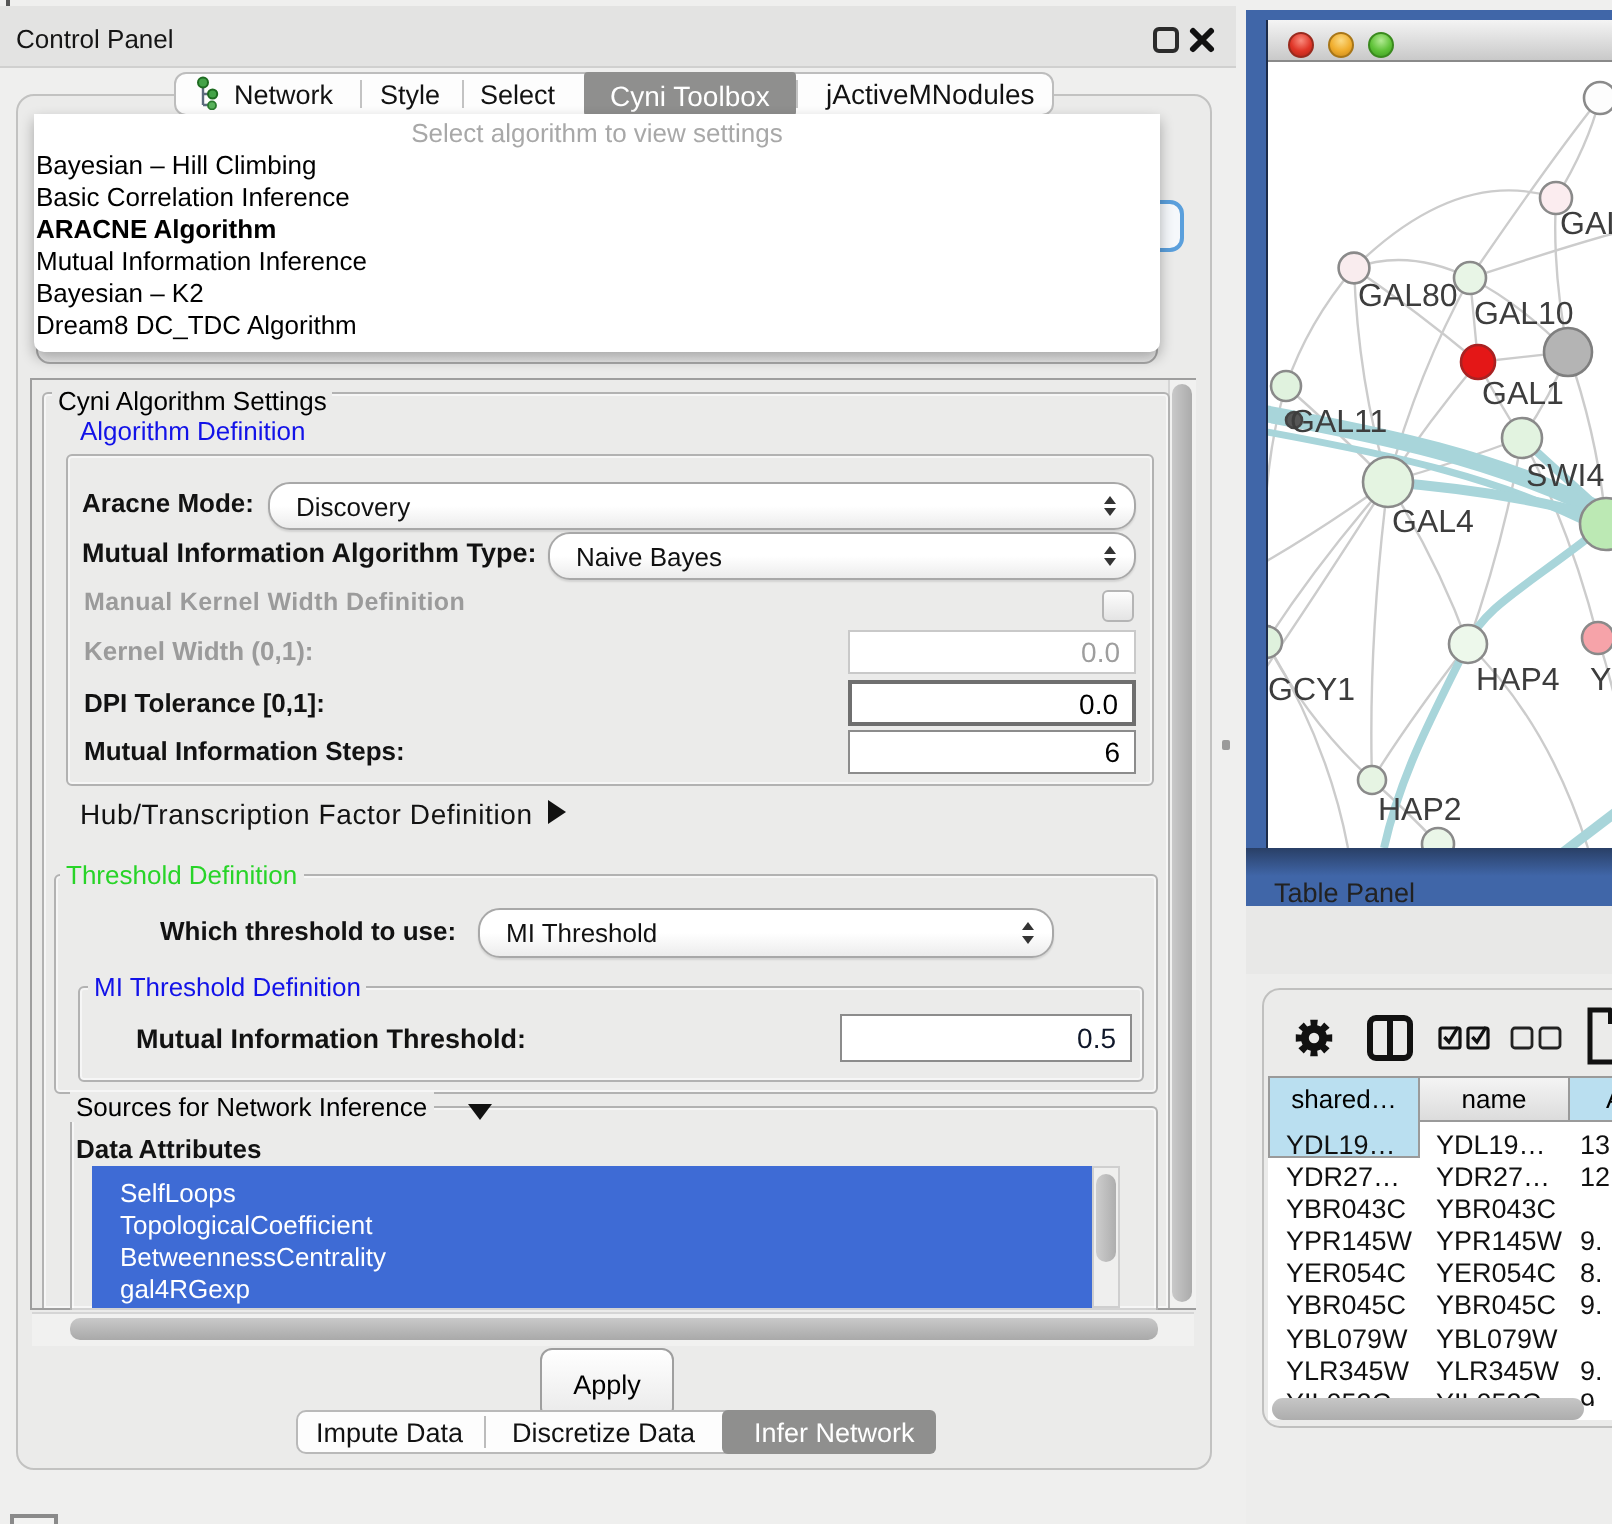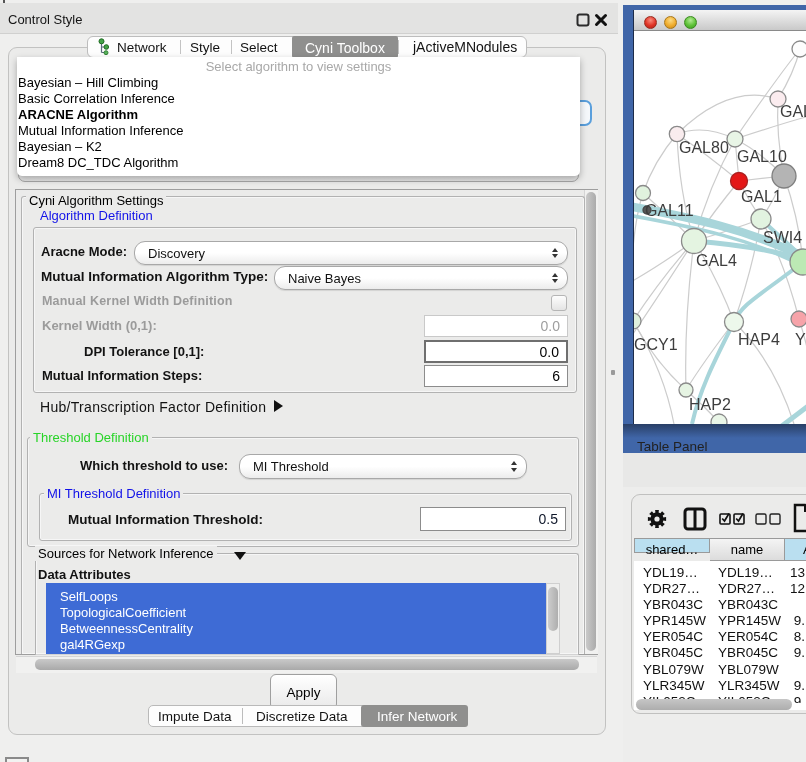--- a/index.html
+++ b/index.html
@@ -20,21 +20,21 @@
   .glabel{position:absolute;font-size:13px;background:#ebebea;padding:0 3px;white-space:nowrap;}
   .gbox{position:absolute;border:1px solid #b2b2b2;border-radius:3px;box-shadow:inset 0 0 0 1px rgba(255,255,255,0.55);}
   .lbl{position:absolute;font-size:13px;color:#121212;white-space:nowrap;}
   .lbl.gray{color:#9b9b9b;}
   .gray{color:#9b9b9b;}
 </style>
 </head>
 <body>
 
 <div class="abs" style="left:0;top:3px;width:618px;height:30px;background:#e3e3e2;border-bottom:1px solid #d0d0cf;"></div>
-<div class="abs" style="left:8px;top:12px;font-size:13px;color:#151515;">Control Style</div>
+<div class="abs" style="left:8px;top:12px;font-size:13px;color:#151515;">Control Panel</div>
 <svg class="abs" style="left:576px;top:13px;" width="14" height="14" viewBox="0 0 14 14">
   <rect x="1.5" y="1.5" width="11" height="11" rx="2" fill="none" stroke="#2b2b2b" stroke-width="2"></rect>
 </svg>
 <svg class="abs" style="left:594px;top:13px;" width="14" height="14" viewBox="0 0 14 14">
   <path d="M2.5 2.5 L11.5 11.5 M11.5 2.5 L2.5 11.5" stroke="#111" stroke-width="3" stroke-linecap="round"></path>
 </svg>
 
 <div class="abs" style="left:3px;top:0;width:2px;height:3px;background:#555;"></div>
 
 <div class="abs" style="left:8px;top:47px;width:598px;height:688px;background:#ebebea;border:1px solid #c2c2c1;border-radius:9px;box-sizing:border-box;"></div>
@@ -80,21 +80,21 @@
 <div class="lbl b" style="left:41px;top:269px;font-size:13.5px;">Mutual Information Algorithm Type:</div>
 <div class="combo" style="left:274px;top:266px;width:292px;height:22px;">
   <div class="txt">Naive Bayes</div>
     <div class="arr up"></div>
     <div class="arr dn"></div>
 </div>
 <div class="lbl b gray" style="left:42px;top:294px;font-size:12.5px;letter-spacing:0.2px;">Manual Kernel Width Definition</div>
 <div class="abs" style="left:551px;top:295px;width:14px;height:14px;border:1px solid #b5b5b5;border-radius:3px;background:linear-gradient(#fdfdfd,#e4e4e4);"></div>
 <div class="lbl b gray" style="left:42px;top:318px;">Kernel Width (0,1):</div>
 <div class="field" style="left:424px;top:315px;width:144px;height:22px;border:1px solid #c9c9c9;color:#9e9e9e;">0.0</div>
-<div class="lbl b" style="left:42px;top:344px;margin-left:42px;">DPI Tolerance [0,1]:</div>
+<div class="lbl b" style="left:42px;top:344px;">DPI Tolerance [0,1]:</div>
 <div class="field" style="left:424px;top:340px;width:144px;height:23px;border:2px solid #6f6f6f;color:#000;">0.0</div>
 <div class="lbl b" style="left:42px;top:368px;">Mutual Information Steps:</div>
 <div class="field" style="left:424px;top:365px;width:144px;height:22px;border:1px solid #8c8c8c;color:#000;">6</div>
 
 <div class="lbl" style="left:40px;top:399px;font-size:14px;letter-spacing:0.3px;">Hub/Transcription Factor Definition</div>
 <svg class="abs" style="left:272px;top:399px;" width="12" height="14" viewBox="0 0 12 14">
     <path d="M2 1 L11 7 L2 13 Z" fill="#111"></path>
   </svg>
 
 <div class="gbox" style="left:27px;top:437px;width:550px;height:108px;"></div>
@@ -262,22 +262,22 @@
 <svg class="abs" style="left:755px;top:512px;" width="26" height="13" viewBox="0 0 26 13">
   <rect x="1" y="2" width="10" height="10" rx="1.5" fill="none" stroke="#222" stroke-width="1.4"></rect>
   <rect x="15" y="2" width="10" height="10" rx="1.5" fill="none" stroke="#222" stroke-width="1.4"></rect>
 </svg>
 <svg class="abs" style="left:793px;top:503px;" width="20" height="30" viewBox="0 0 20 30">
   <path d="M2 2 L12 2 L18 8 L18 28 L2 28 Z" fill="none" stroke="#111" stroke-width="2.5"></path>
   <path d="M12 2 L12 8 L18 8" fill="none" stroke="#111" stroke-width="2"></path>
 </svg>
 
 <div class="abs" style="left:634px;top:538px;width:172px;height:23px;">
-  <div class="abs" style="left:0;top:0;width:76px;height:15px;background:#badff0;border:1px solid #9a9a9a;box-sizing:border-box;text-align:center;font-size:13px;line-height:22px;">shared…</div>
+  <div class="abs" style="left:0;top:0;width:76px;height:41px;background:#badff0;border:1px solid #9a9a9a;box-sizing:border-box;text-align:center;font-size:13px;line-height:22px;">shared…</div>
   <div class="abs" style="left:76px;top:0;width:75px;height:23px;background:linear-gradient(#f4f4f4,#dcdcdc);border:1px solid #9a9a9a;border-left:none;box-sizing:border-box;text-align:center;font-size:13px;line-height:22px;">name</div>
   <div class="abs" style="left:151px;top:0;width:25px;height:23px;background:#badff0;border:1px solid #9a9a9a;border-left:none;box-sizing:border-box;font-size:13px;line-height:22px;padding-left:18px;">A</div>
 </div>
 <div class="abs" style="left:634px;top:561px;width:172px;height:142px;overflow:hidden;font-size:13.5px;color:#111;">
   <div style="position:absolute;left:9px;top:4px;line-height:16.1px;">YDL19…<br>YDR27…<br>YBR043C<br>YPR145W<br>YER054C<br>YBR045C<br>YBL079W<br>YLR345W<br>YIL052C</div>
   <div style="position:absolute;left:84px;top:4px;line-height:16.1px;">YDL19…<br>YDR27…<br>YBR043C<br>YPR145W<br>YER054C<br>YBR045C<br>YBL079W<br>YLR345W<br>YIL052C</div>
-  <div style="position:absolute;left:156px;top:4px;line-height:16.1px;text-align:right;">13<br>12<br><br>9.<br>8.<br>9.<br><br>9.<br>9.</div>
+  <div style="position:absolute;left:156px;top:4px;line-height:16.1px;">13<br>12<br><br>9.<br>8.<br>9.<br><br>9.<br>9.</div>
 </div>
 <div class="abs" style="left:636px;top:699px;width:156px;height:11px;background:linear-gradient(#c6c6c6,#adadad);border-radius:5.5px;"></div>
 
 </body></html>

